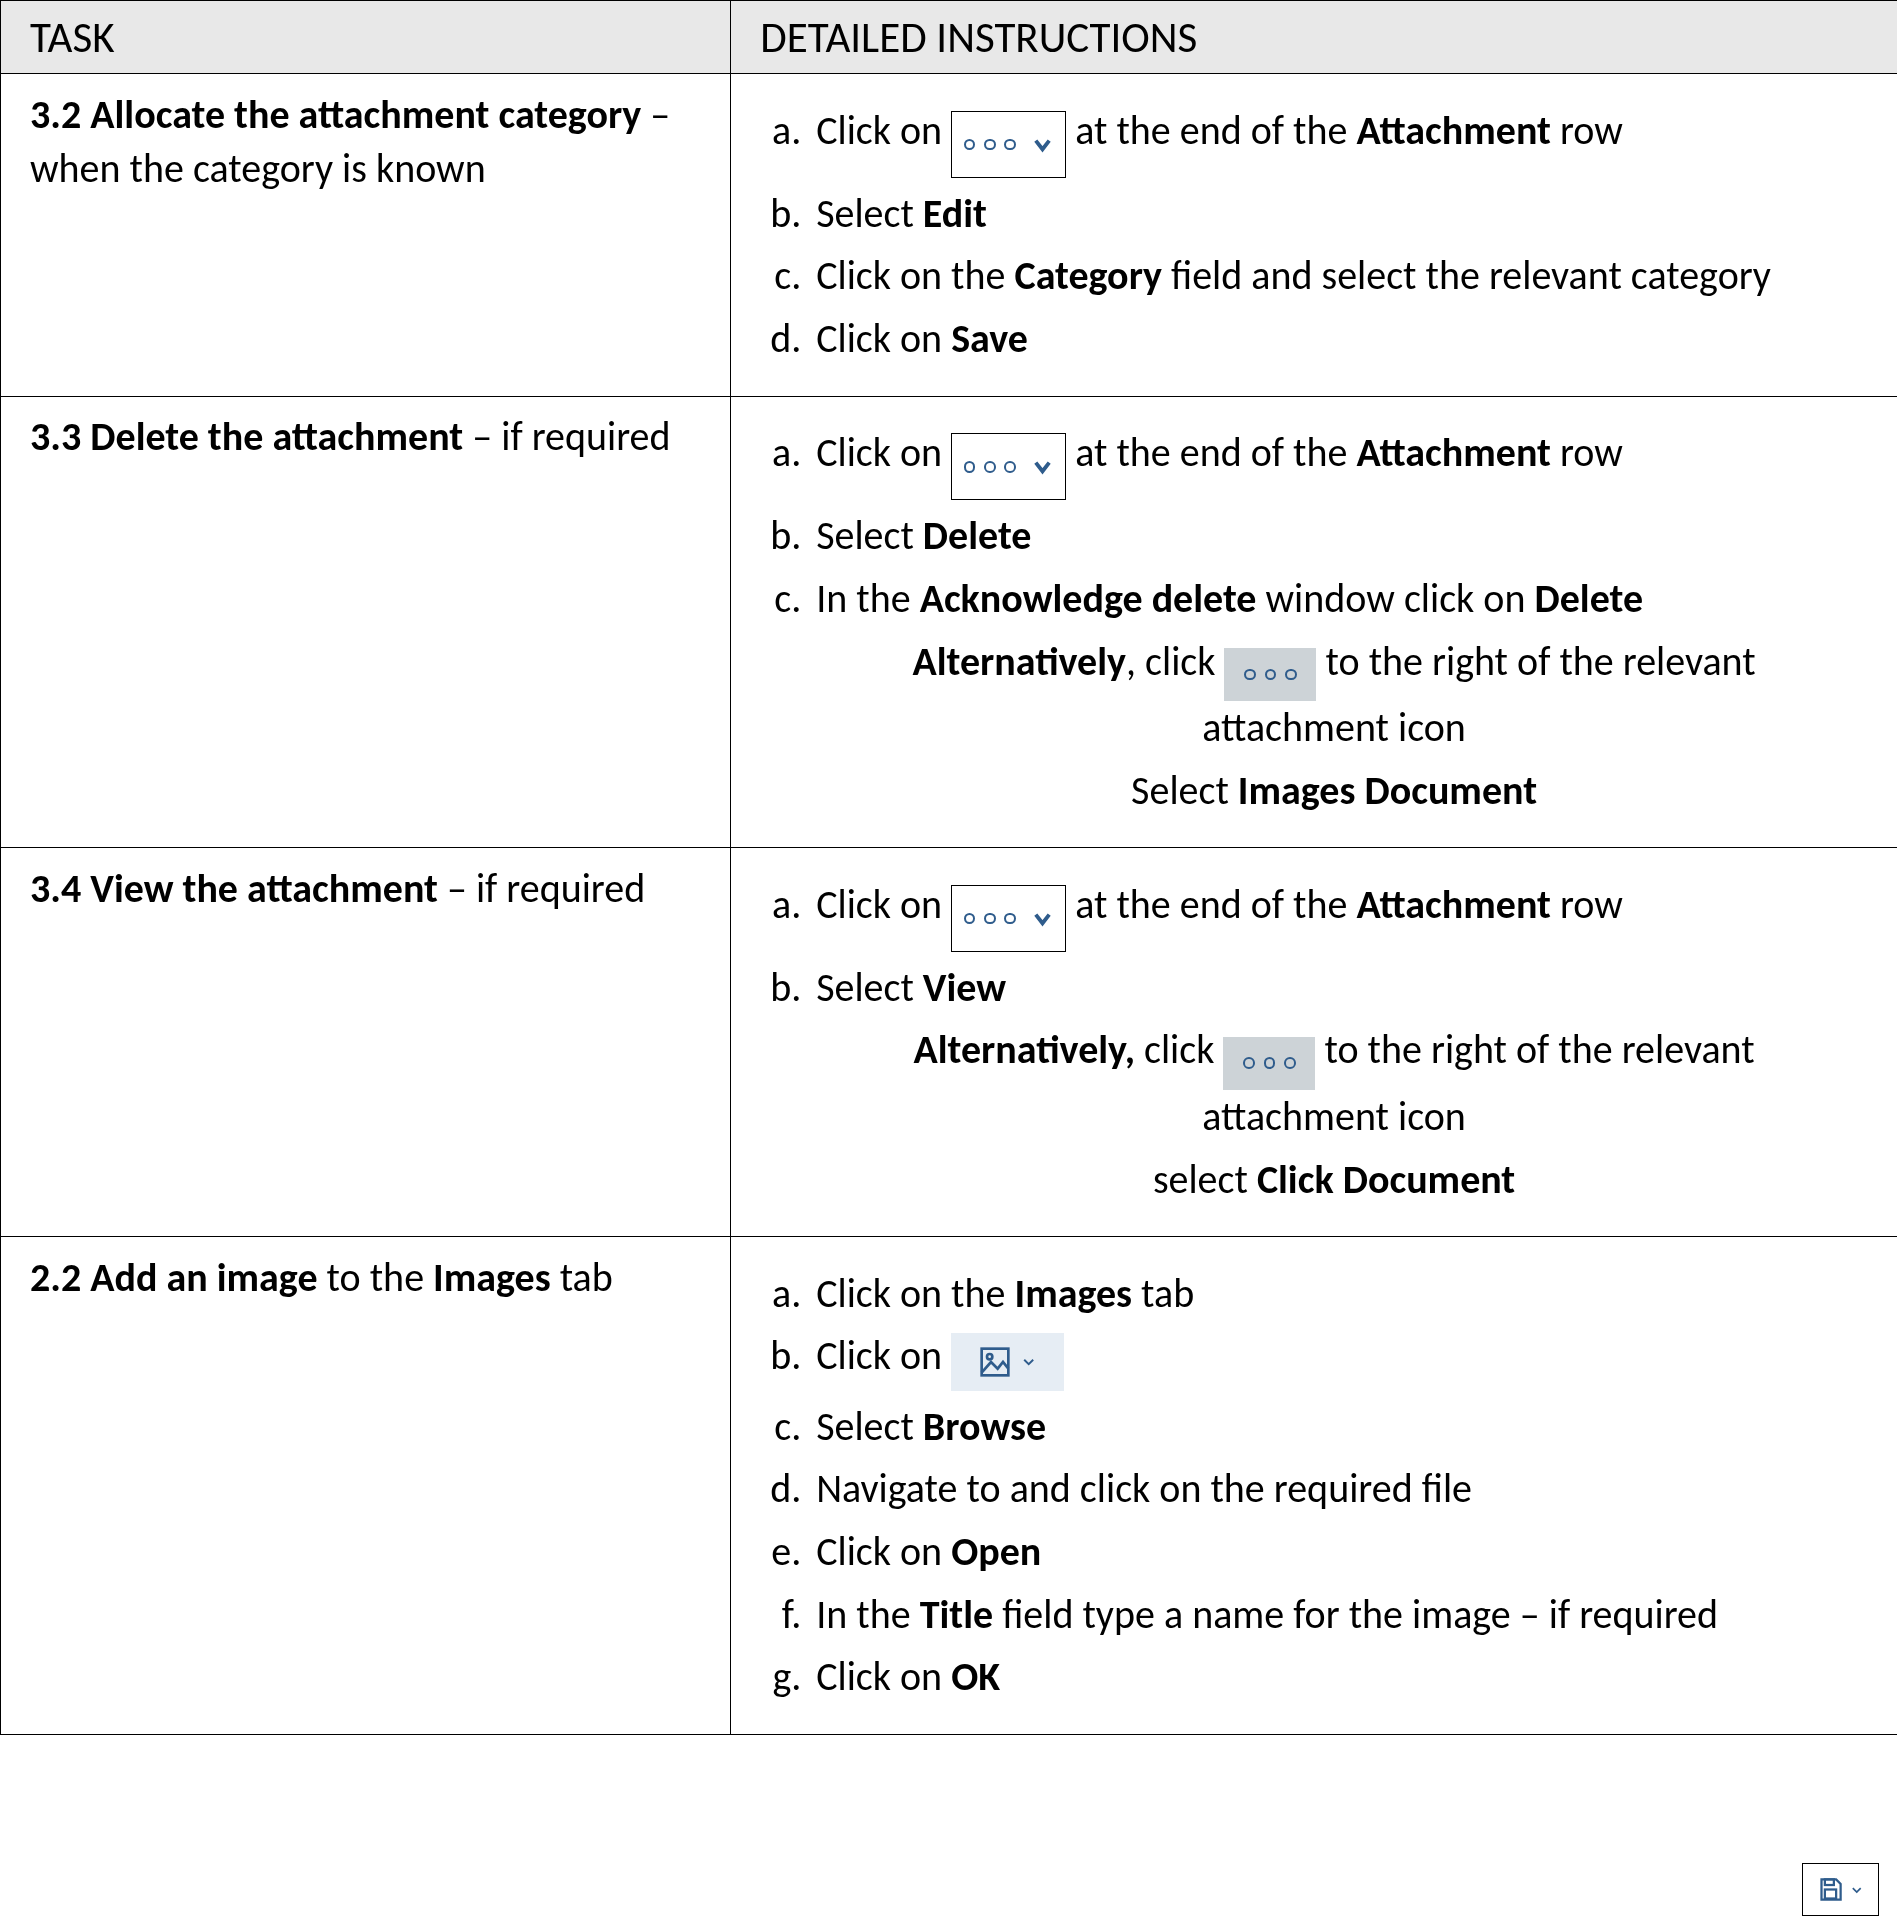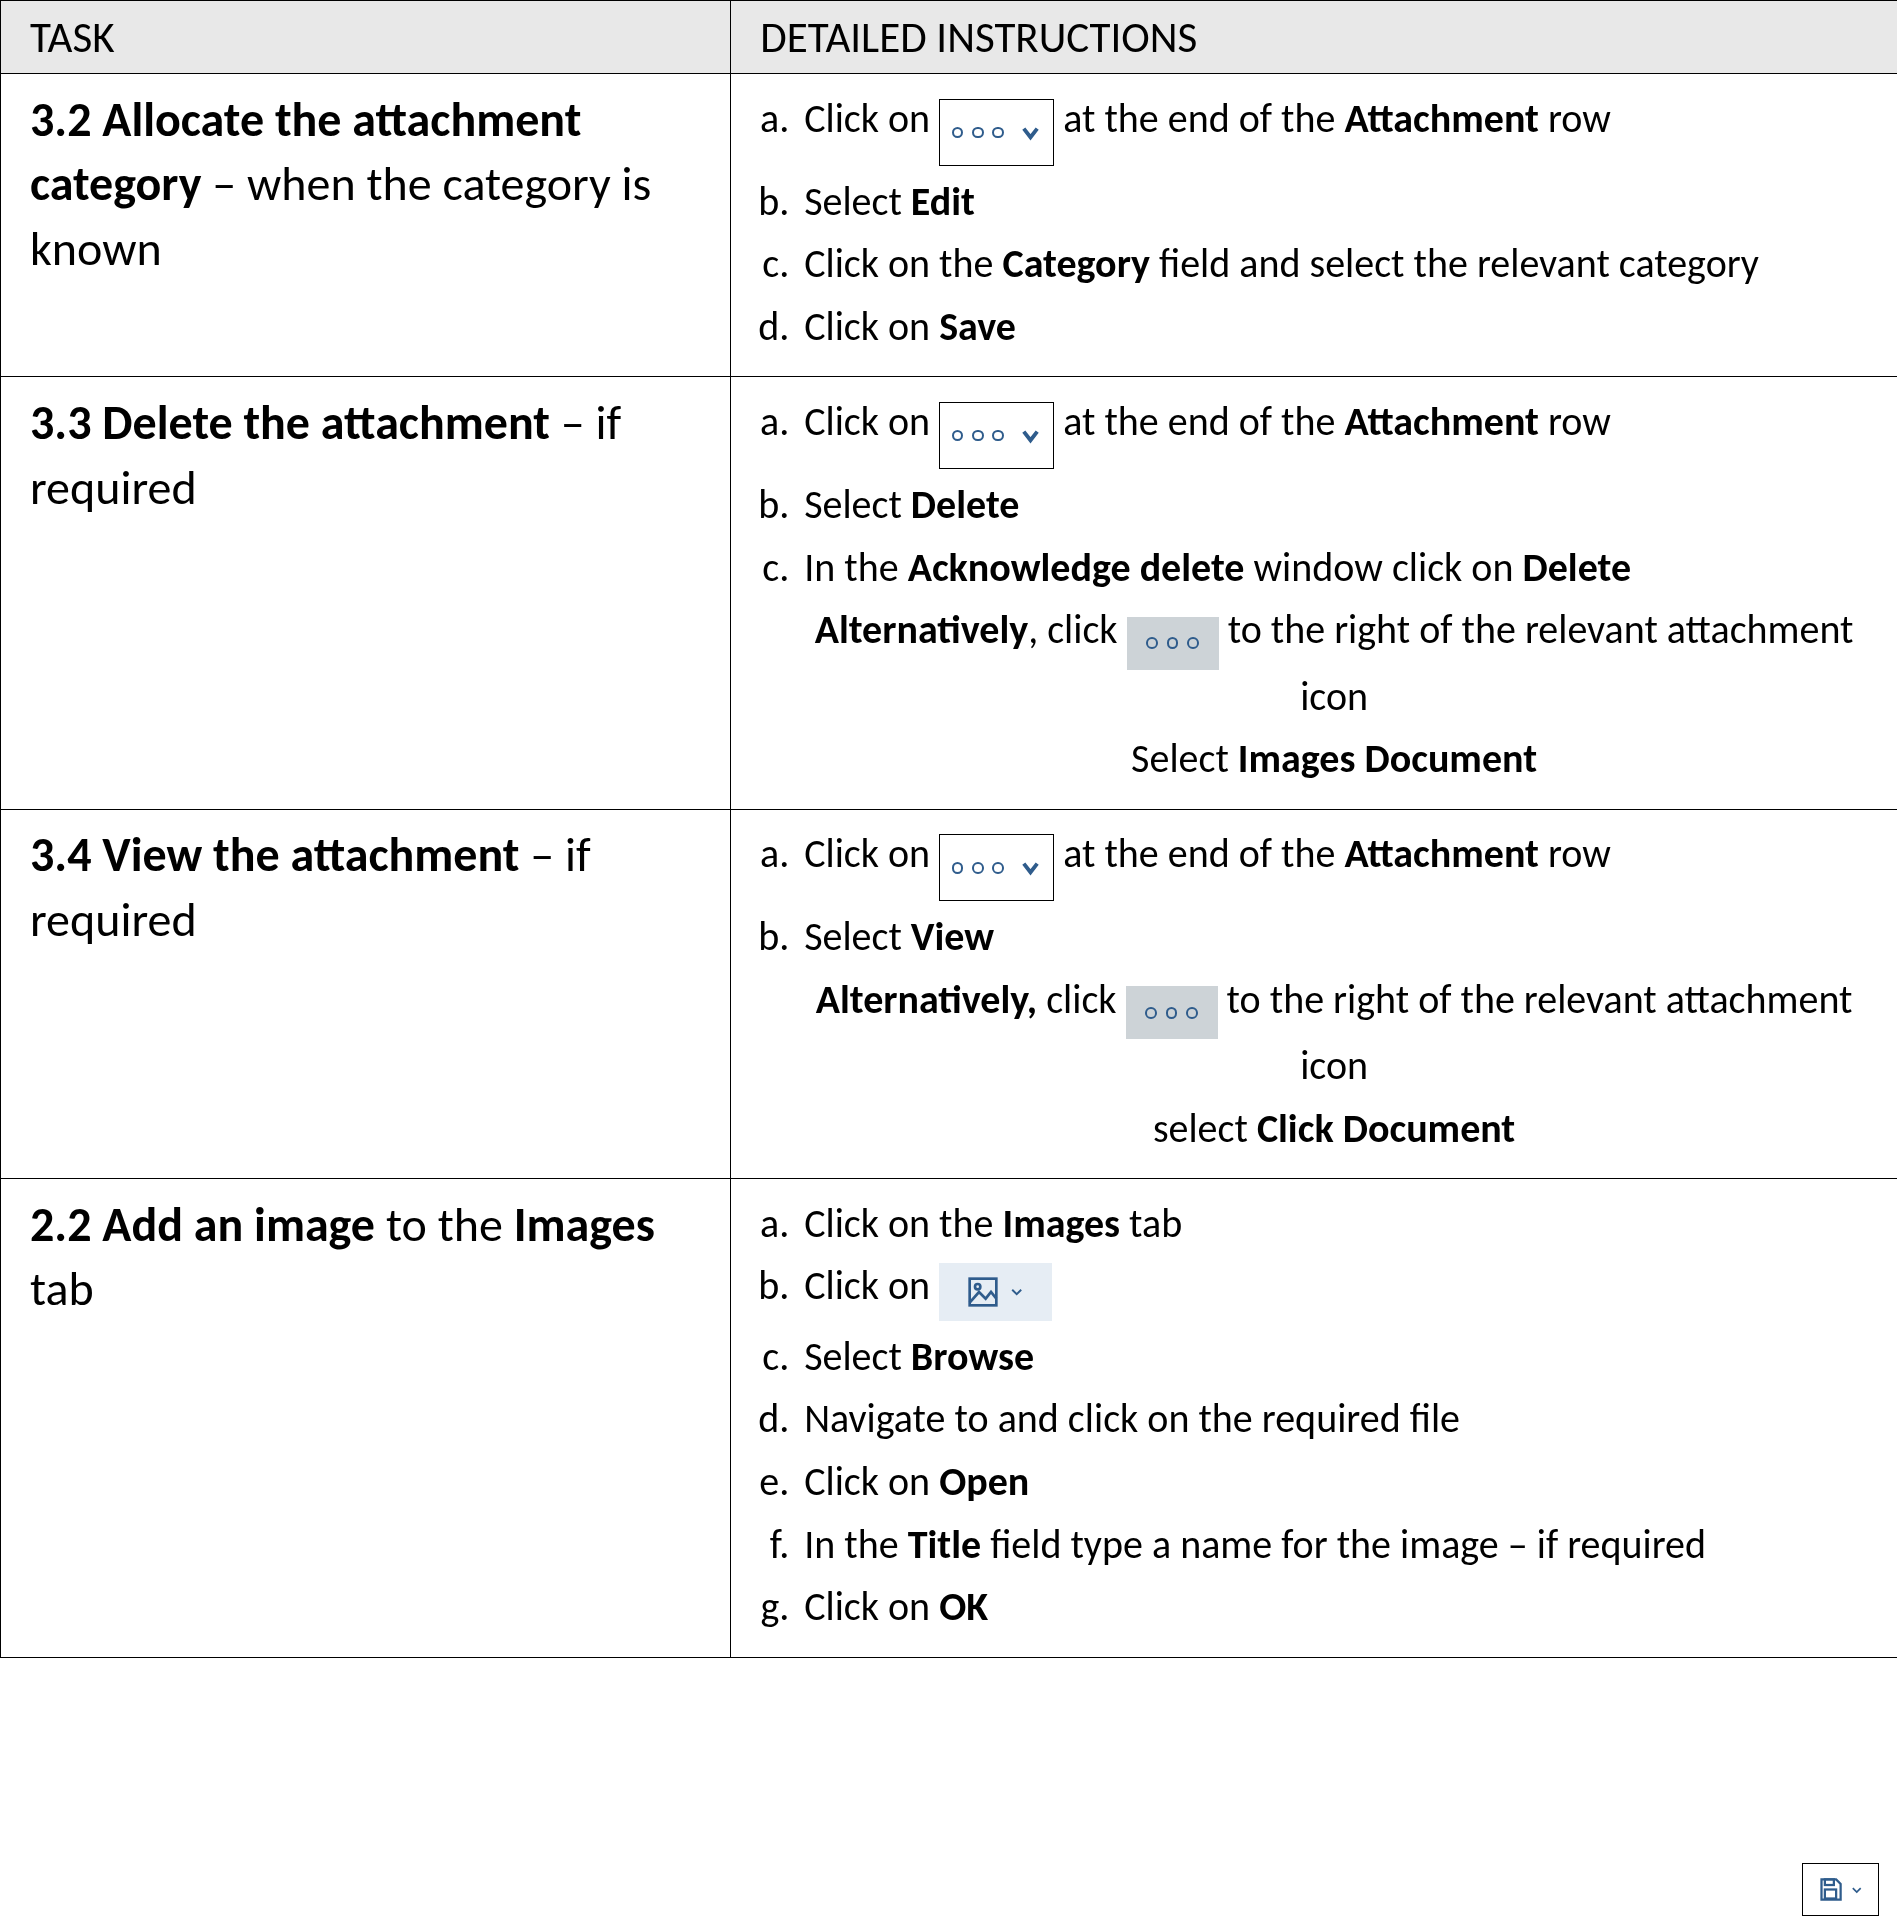--- a/index.html
+++ b/index.html
@@ -2,24 +2,24 @@
 <html style="font-size:7.7px"><head>
 <meta charset="utf-8">
 <style>
 html, body { margin:0; padding:0; font-family: Calibri, Arial, sans-serif; background:#fff; color:#000; }
 .page { width: 1898px; height: 1926px; position: relative; background:#fff; }
 .table { border-collapse: collapse; width: 100%; table-layout: fixed; }
 .table th, .table td { border: 1.9px solid #000; vertical-align: top; padding: 13.5px 29px; }
 .col-task { width: 38.5%; }
 .col-inst { width: 61.5%; }
 .thead-row th { background: #e8e8e8; font-weight: 400; font-size: 43px; text-align: left; padding: 9.6px 29px; }
-.task-cell { font-size: 48px; line-height: 1.35; margin-top: 46px; }
+.task-cell { font-size: 40px; line-height: 1.35; margin-top: 46px; }
 .task-heading { font-weight: 700; }
 .inst-cell { font-size: 40px; line-height: 1.35; padding-left: 40px; padding-right: 40px; }
-.inst-list { margin:4px; padding:0 0 0 34px; list-style-type: lower-alpha; }
+.inst-list { margin:16px; padding:0 0 0 34px; list-style-type: lower-alpha; }
 .inst-list > li { padding-left: 5.8px; margin-bottom: 8.7px; }
 .inst-list li::marker { font-size: 40px; }
 .sub-list { list-style: none; margin: 8.7px 0 8.7px 0; padding: 0; }
 .sub-list > li { margin-bottom: 8.7px; text-align: center; }
 .inst-cell b, .task-cell b { font-weight: 700; }
 .inline-flat { white-space: normal; }
 
 .badge {
   display: inline-flex; align-items: center; justify-content: center;
   width: 115px; height: 67px;

